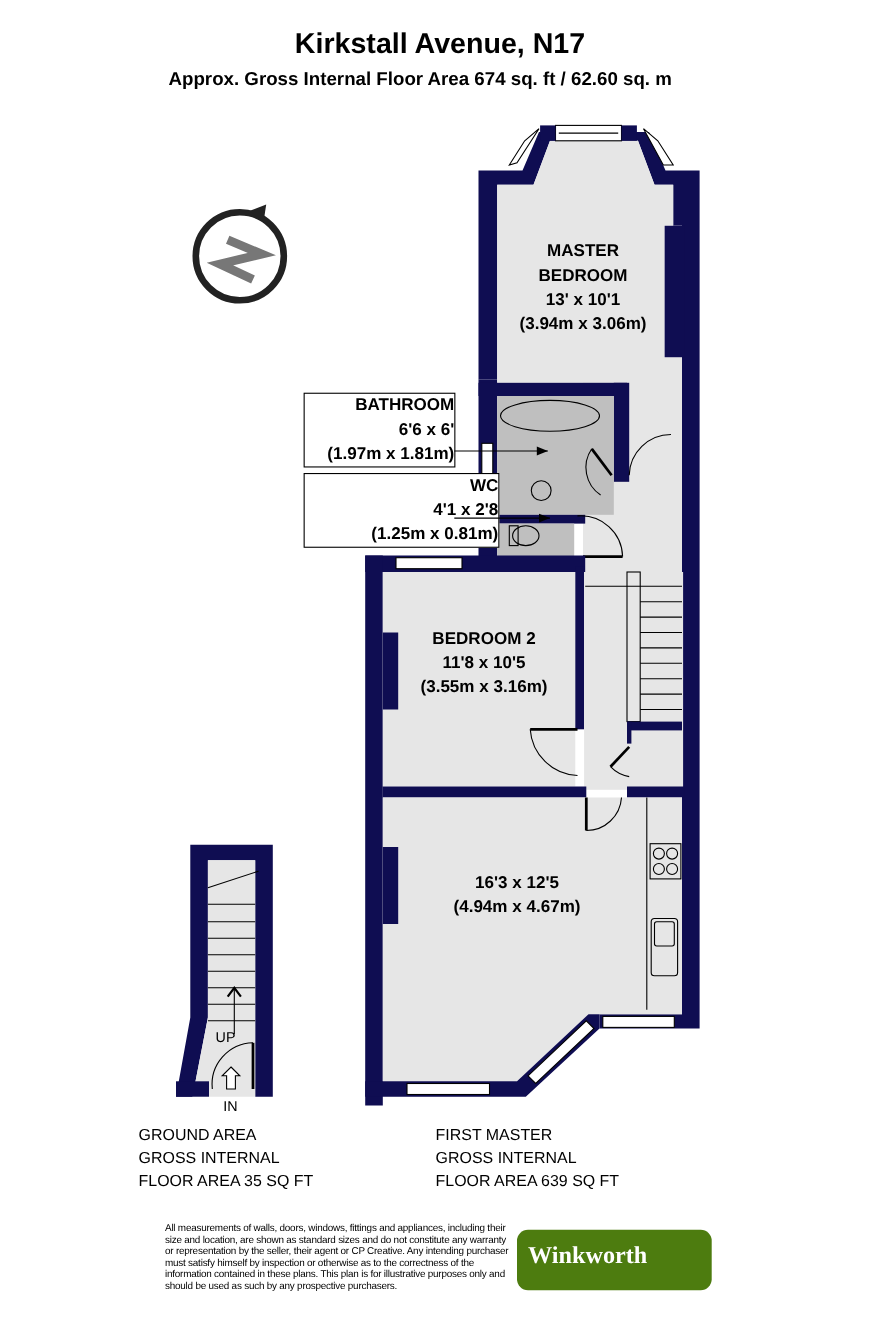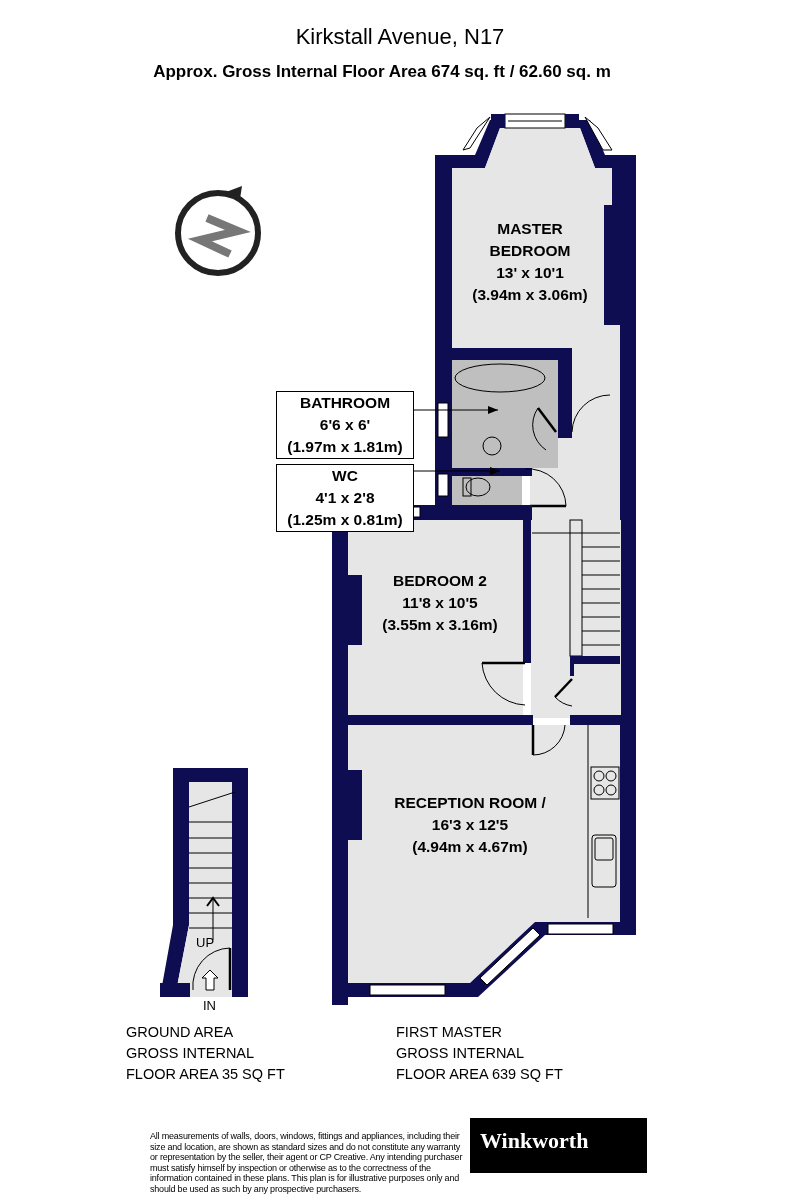--- a/index.html
+++ b/index.html
@@ -1,32 +1,32 @@
 <!DOCTYPE html>
 <html><head>
 <meta charset="utf-8">
 <style>
   html, body { margin: 0; padding: 0; background: #ffffff; }
   body { width: 800px; height: 1200px; position: relative; overflow: hidden;
          font-family: "Liberation Sans", "DejaVu Sans", sans-serif; color: #000; }
   .title { position: absolute; left: 0; width: 800px; top: 24px; text-align: center;
-           font-size: 22px; font-weight: normal; }
+           font-size: 26px; font-weight: bold; }
   .subtitle { position: absolute; left: 0; width: 764px; top: 62px; text-align: center;
               font-size: 17px; font-weight: bold; }
   svg.plan { position: absolute; left: 0; top: 0; }
   .room-label { position: absolute; text-align: center; font-weight: bold; font-size: 15.5px;
                 line-height: 22px; white-space: nowrap; }
   .callout { position: absolute; background: #fff; border: 1.5px solid #000;
-             text-align: center; font-weight: bold; font-size: 15.5px; line-height: 22px; margin-top: 34px; }
+             text-align: right; font-weight: bold; font-size: 15.5px; line-height: 22px; }
   .floor-info { position: absolute; font-size: 14.5px; line-height: 21px; }
   .disclaimer { position: absolute; left: 150px; top: 1111px; width: 315px;
-                font-size: 9px; line-height: 10.5px; letter-spacing: -0.2px; margin-top: 20px; }
+                font-size: 9px; line-height: 10.5px; letter-spacing: -0.2px; }
   .logo { position: absolute; left: 470px; top: 1118px; width: 177px; height: 55px;
-          background: #000000; color: #ffffff; font-family: "Liberation Serif", "DejaVu Serif", serif;
-          font-weight: bold; font-size: 22px; padding: 10px 0 0 10px; box-sizing: border-box; }
+          background: #4d7c0f; color: #ffffff; font-family: "Liberation Serif", "DejaVu Serif", serif;
+          font-weight: bold; font-size: 22px; padding: 10px 0 0 10px; box-sizing: border-box; border-radius: 10px; }
   .small-label { position: absolute; font-size: 13px; font-weight: normal; text-align: center; }
 </style>
 </head>
 <body>
 
 <div class="title">Kirkstall Avenue, N17</div>
 <div class="subtitle">Approx. Gross Internal Floor Area 674 sq. ft / 62.60 sq. m</div>
 
 <svg class="plan" width="800" height="1200" viewBox="0 0 800 1200">
 
@@ -159,40 +159,39 @@
   <div>BEDROOM</div>
   <div>13' x 10'1</div>
   <div>(3.94m x 3.06m)</div>
 </div>
 
 <div class="callout" style="left:276px; top:357px; width:136px; height:66px;">
   <div>BATHROOM</div>
   <div>6'6 x 6'</div>
   <div>(1.97m x 1.81m)</div>
 </div>
-<div class="callout" style="left:276px; top:430px; width:136px; height:66px;">
+<div class="callout" style="left:276px; top:430px; width:136px; height:66px;padding-left:40px;">
   <div>WC</div>
   <div>4'1 x 2'8</div>
   <div>(1.25m x 0.81m)</div>
 </div>
 <svg style="position:absolute;left:0;top:0;" width="800" height="1200">
   <line x1="413" y1="410" x2="498" y2="410" stroke="#000" stroke-width="1"></line>
   <polygon points="488,406 498,410 488,414" fill="#000"></polygon>
   <line x1="413" y1="471" x2="500" y2="471" stroke="#000" stroke-width="1"></line>
   <polygon points="490,467 500,471 490,475" fill="#000"></polygon>
 </svg>
 
 <div class="room-label" style="left:365px; top:570px; width:150px;">
   <div>BEDROOM 2</div>
   <div>11'8 x 10'5</div>
   <div>(3.55m x 3.16m)</div>
 </div>
 
 <div class="room-label" style="left:375px; top:792px; width:190px;">
-  <div>RECEPTION ROOM /</div>
   <div>16'3 x 12'5</div>
   <div>(4.94m x 4.67m)</div>
 </div>
 
 <div class="small-label" style="left:196px; top:935px;">UP</div>
 <div class="small-label" style="left:203px; top:998px;">IN</div>
 
 <div class="floor-info" style="left:126px; top:1022px;">
   <div>GROUND AREA</div>
   <div>GROSS INTERNAL</div>

